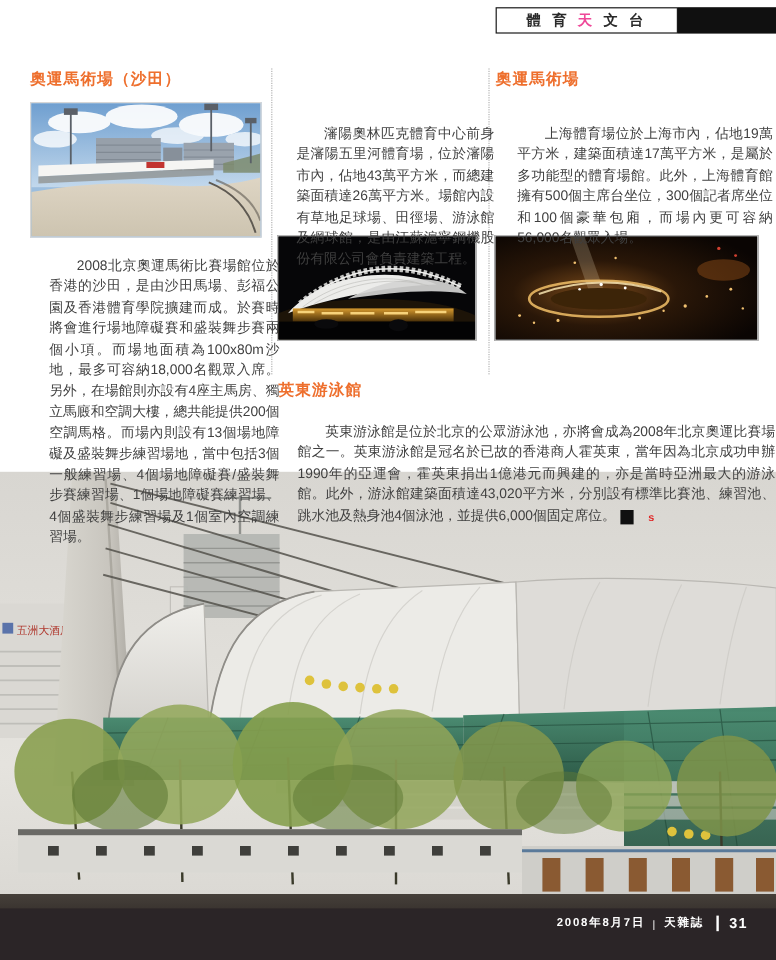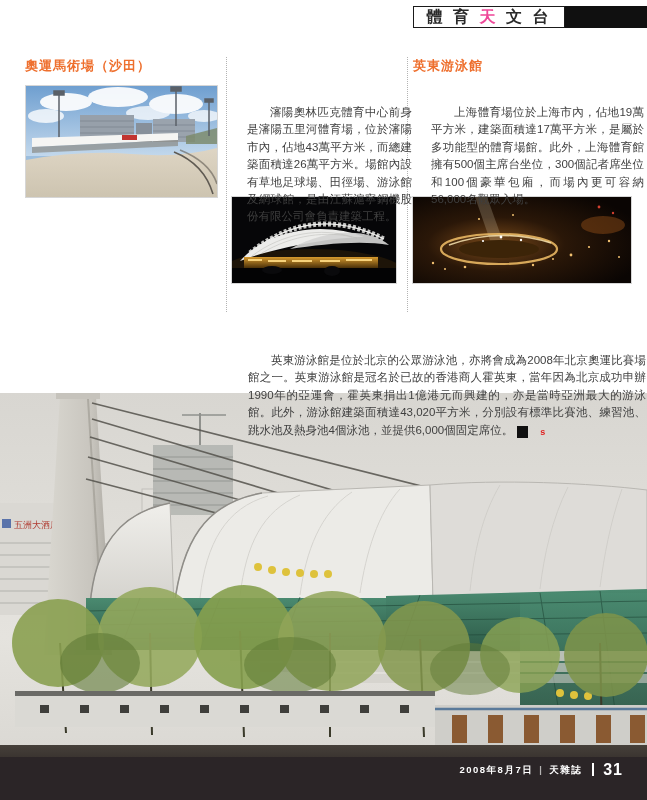--- a/index.html
+++ b/index.html
@@ -6,21 +6,21 @@
   .page{
     position:relative;width:647px;height:800px;margin:0 auto;
     background:#ffffff;overflow:hidden;
     font-family:"Liberation Sans","DejaVu Sans",sans-serif;
     color:#3f3f3f;
   }
   
   .hdr-box{
     position:absolute;left:413px;top:6px;width:150px;height:20px;
     border:1px solid #1a1a1a;display:flex;align-items:center;justify-content:center;
-    font-size:16px;font-weight:bold;letter-spacing:3px;color:#2a2a2a;white-space:pre;
+    font-size:12px;font-weight:bold;letter-spacing:3px;color:#2a2a2a;white-space:pre;
   }
   .hdr-box .accent{color:#ee4899;}
   .hdr-block{position:absolute;left:565px;top:6px;width:82px;height:22px;background:#101010;}
   
   .col-divider{position:absolute;top:57px;height:255px;width:0;border-left:1px dotted #b3b3b3;}
   .divider-1{left:226px;}
   .divider-2{left:407px;}
   h2.col-head{
     position:absolute;margin:0;font-size:13px;font-weight:bold;color:#ee6f2d;
     text-align:left;letter-spacing:1px;z-index:3;
@@ -52,21 +52,21 @@
   .big-photo svg{display:block;}
   
   .footer-bar{
     position:absolute;left:0;top:757px;width:647px;height:49px;background:#2b2527;z-index:4;
     display:flex;align-items:flex-start;justify-content:flex-end;
     padding:6px 24px 0 0;box-sizing:border-box;color:#ffffff;
   }
   .footer-bar .f-txt{font-size:9.5px;font-weight:bold;letter-spacing:1.5px;line-height:14px;}
   .footer-bar .f-sep{opacity:.65;margin:0 6px;font-size:9px;line-height:14px;}
   .footer-bar .f-bar{display:inline-block;width:2px;height:13px;background:#ffffff;margin:0 9px 0 10px;}
-  .footer-bar .f-page{font-size:16px;font-weight:bold;line-height:13px;letter-spacing:1px;}
+  .footer-bar .f-page{font-size:12px;font-weight:bold;line-height:13px;letter-spacing:1px;}
 </style>
 </head>
 <body>
 
 <div class="page">
 
   <div class="hdr-box"><span>體 育 </span><span class="accent">天</span><span> 文 台</span></div>
   <div class="hdr-block"></div>
 
   <div class="col-divider divider-1"></div>
@@ -121,20 +121,21 @@
         <polygon points="6,61 152,54 152,60 6,67" fill="#8b8b86" opacity=".7"></polygon>
         <rect x="96" y="49" width="15" height="5" fill="#c23430"></rect>
       </g>
       <path d="M0,74 Q55,64 105,68 T191,62 L191,111 L0,111 Z" fill="url(#p1sand)"></path>
       <g fill="none" stroke="#5f5a52" stroke-width="1.6">
         <path d="M148,66 Q178,78 187,108"></path>
         <path d="M154,64 Q184,76 191,98" opacity=".6"></path>
       </g>
     </svg>
   </div>
+  <p class="body-text body-1">2008北京奧運馬術比賽場館位於香港的沙田，是由沙田馬場、彭福公園及香港體育學院擴建而成。於賽時將會進行場地障礙賽和盛裝舞步賽兩個小項。而場地面積為100x80m沙地，最多可容納18,000名觀眾入席。另外，在場館則亦設有4座主馬房、獨立馬廄和空調大樓，總共能提供200個空調馬格。而場內則設有13個場地障礙及盛裝舞步練習場地，當中包括3個一般練習場、4個場地障礙賽/盛裝舞步賽練習場、1個場地障礙賽練習場、4個盛裝舞步練習場及1個室內空調練習場。</p>
 
   <p class="body-text body-2">瀋陽奧林匹克體育中心前身是瀋陽五里河體育場，位於瀋陽市內，佔地43萬平方米，而總建築面積達26萬平方米。場館內設有草地足球場、田徑場、游泳館及網球館，是由江蘇滬寧鋼機股份有限公司會負責建築工程。</p>
   <div class="photo photo-2">
     <svg width="164" height="86" viewBox="0 0 164 86" xmlns="http://www.w3.org/2000/svg">
       <defs>
         <linearGradient id="p2warm" x1="0" y1="0" x2="0" y2="1">
           <stop offset="0" stop-color="#d79a2e"></stop>
             <stop offset="1" stop-color="#4a3008"></stop>
         </linearGradient>
       </defs>
@@ -155,21 +156,21 @@
         <line x1="60" y1="64" x2="80" y2="64"></line>
           <line x1="88" y1="64" x2="108" y2="64"></line>
         <line x1="114" y1="63" x2="140" y2="63"></line>
       </g>
       <rect x="0" y="71" width="164" height="15" fill="#030304"></rect>
       <ellipse cx="100" cy="74" rx="8" ry="5" fill="#0a0a0c"></ellipse>
       <ellipse cx="40" cy="73" rx="10" ry="4" fill="#0a0a0c"></ellipse>
     </svg>
   </div>
 
-  <h2 class="col-head head-3">英東游泳館</h2>
+  <h2 class="col-head head-3">奧運馬術場</h2>
   <p class="body-text body-3">上海體育場位於上海市內，佔地19萬平方米，建築面積達17萬平方米，是屬於多功能型的體育場館。此外，上海體育館擁有500個主席台坐位，300個記者席坐位和100個豪華包廂，而場內更可容納56,000名觀眾入場。</p>
   <div class="photo photo-3">
     <svg width="218" height="86" viewBox="0 0 218 86" xmlns="http://www.w3.org/2000/svg">
       <defs>
         <radialGradient id="p3glow" cx="38%" cy="55%" r="70%">
           <stop offset="0" stop-color="#7a4a1a"></stop>
             <stop offset="45%" stop-color="#2a1708"></stop>
             <stop offset="1" stop-color="#0a0503"></stop>
         </radialGradient>
       </defs>
@@ -197,20 +198,21 @@
           <circle cx="70" cy="44" r="1.1"></circle>
           <circle cx="108" cy="43" r="1.2"></circle>
         </g>
       <g fill="#d04030">
           <circle cx="186" cy="10" r="1.4"></circle>
           <circle cx="200" cy="16" r="1.2"></circle>
         </g>
     </svg>
   </div>
 
+  <h2 class="col-head head-f">英東游泳館</h2>
   <p class="body-text body-f"><span>英東游泳館是位於北京的公眾游泳池，亦將會成為2008年北京奧運比賽場館之一。英東游泳館是冠名於已故的香港商人霍英東，當年因為北京成功申辦1990年的亞運會，霍英東捐出1億港元而興建的，亦是當時亞洲最大的游泳館。此外，游泳館建築面積達43,020平方米，分別設有標準比賽池、練習池、跳水池及熱身池4個泳池，並提供6,000個固定席位。</span><span class="endmark">s</span></p>
 
   <div class="big-photo">
     <svg width="647" height="407" viewBox="0 0 647 407" xmlns="http://www.w3.org/2000/svg">
       <defs>
         <linearGradient id="bpsky" x1="0" y1="0" x2="0" y2="1">
           <stop offset="0" stop-color="#d8d6d1"></stop>
             <stop offset=".6" stop-color="#e5e3de"></stop>
             <stop offset="1" stop-color="#d6d4cf"></stop>
         </linearGradient>

